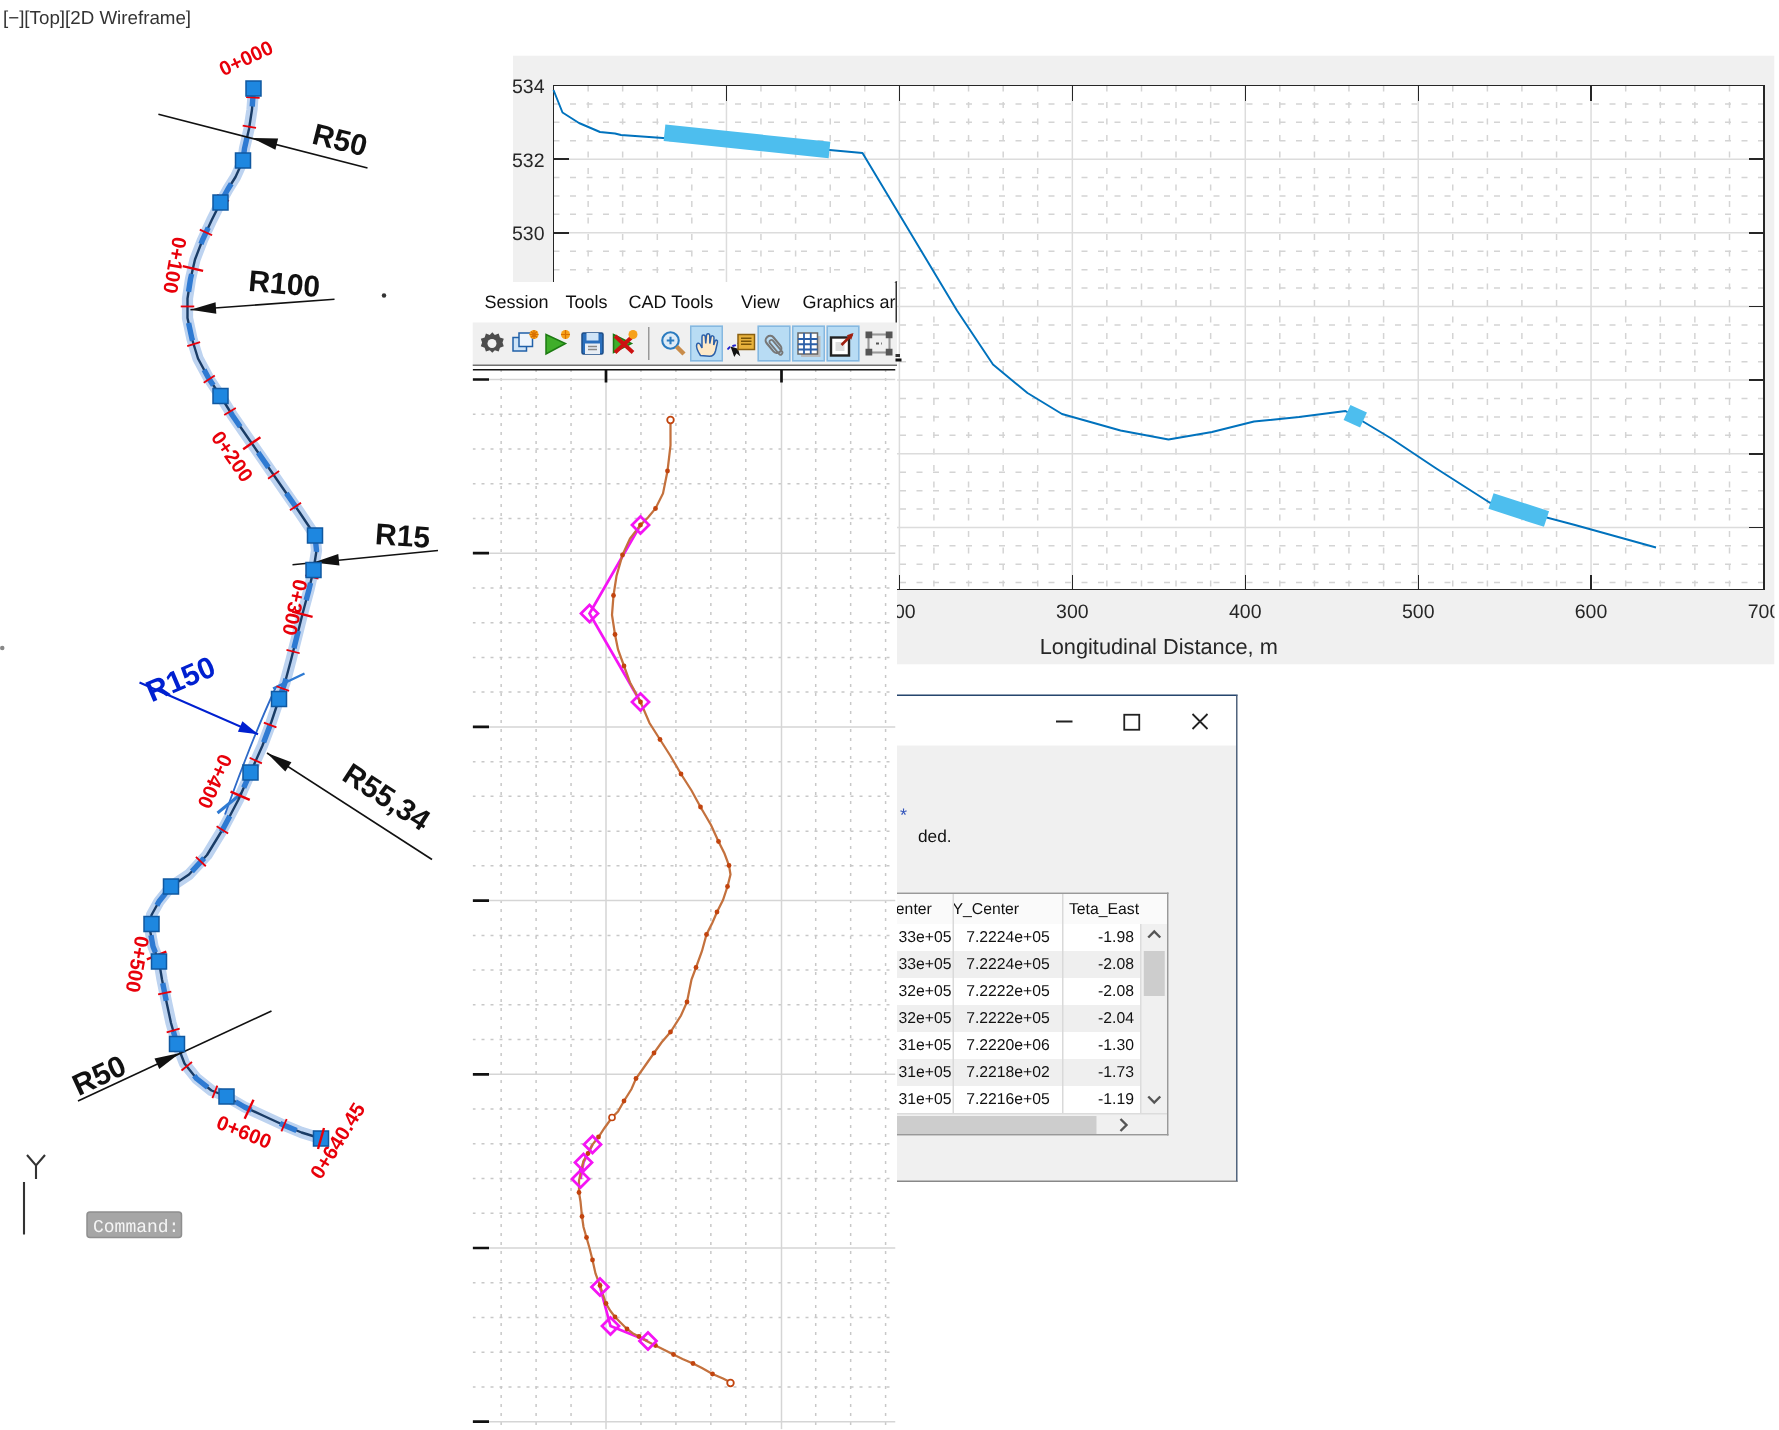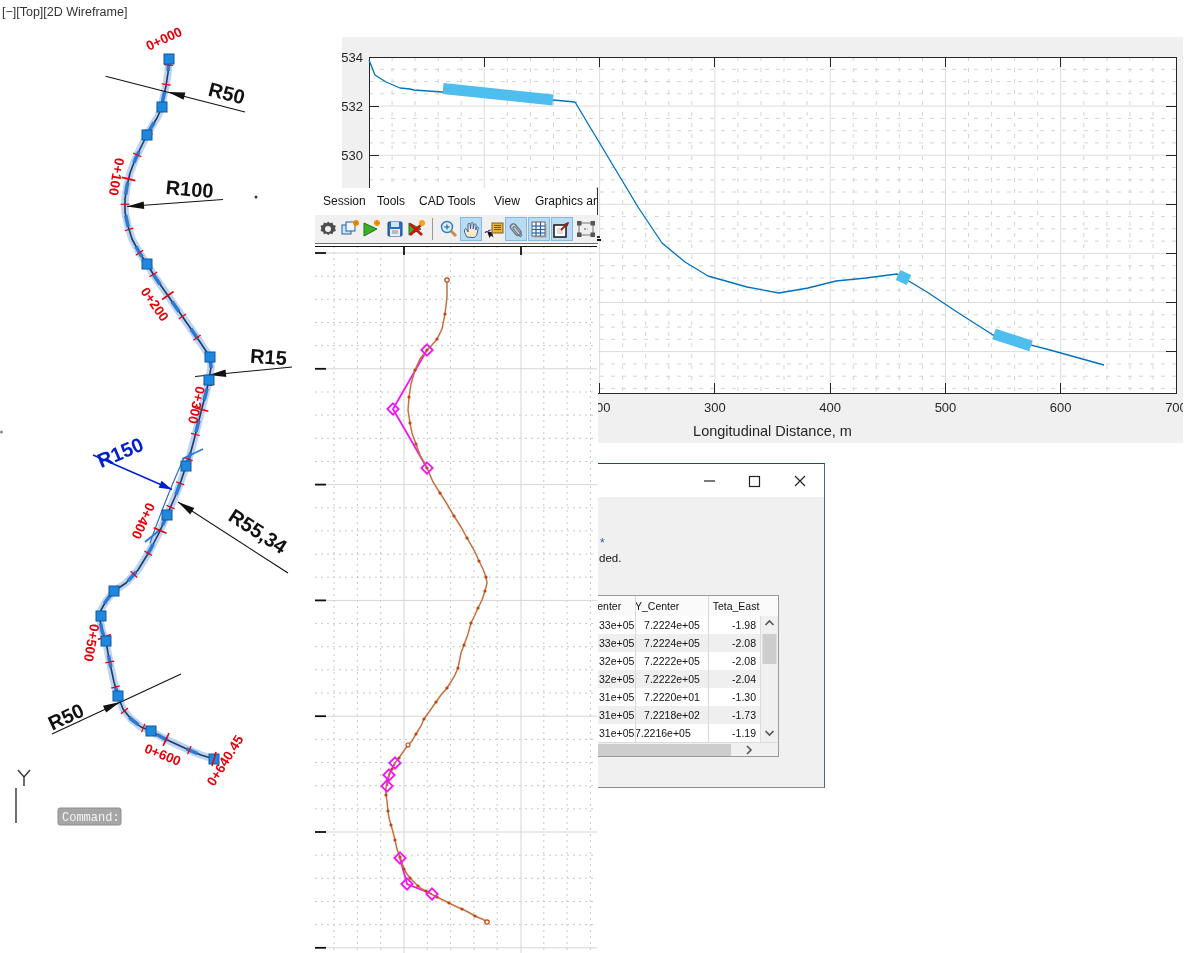--- a/index.html
+++ b/index.html
@@ -220,21 +220,21 @@
 <line x1="660" y1="297" x2="697" y2="309" stroke="#4dbeee" stroke-width="11"></line>
 </svg></div>
 <div id="dlg" style="position:absolute;left:598px;top:463px;width:226px;height:323px;background:#f0f0f0;border-top:1.5px solid #26466e;border-right:1px solid #52657e;border-bottom:1px solid #888;z-index:3;font-size:12px;color:#111">
 <div style="position:absolute;left:0;top:0;width:100%;height:33px;background:#fff">
 <svg width="226" height="33">
 <line x1="106" y1="17" x2="117" y2="17" stroke="#222" stroke-width="1.2"></line>
 <rect x="151.5" y="12.5" width="10" height="10" fill="none" stroke="#222" stroke-width="1.2"></rect>
 <path d="M 197 12 L 207 22 M 207 12 L 197 22" stroke="#222" stroke-width="1.2" fill="none"></path>
 </svg></div>
 <div style="position:absolute;left:2px;top:72px;color:#3355bb">*</div>
-<div style="position:absolute;left:1px;top:88px;font-size:11.5px">ded.</div>
+<div style="position:absolute;left:14px;top:88px;font-size:11.5px">ded.</div>
 <div style="position:absolute;left:0px;top:131px;width:180px;height:160px;background:#fff;border:1px solid #999;border-left:none;overflow:hidden;font-size:10.5px">
   <div style="position:absolute;left:0;top:0;width:180px;height:20px;background:#fafafa;border-bottom:1px solid #b0b0b0;overflow:hidden">
     <span style="position:absolute;left:-24px;width:50px;text-align:center;top:4px">X_Center</span>
     <span style="position:absolute;left:37px;width:74px;text-align:left;top:4px">Y_Center</span>
     <span style="position:absolute;left:112px;width:52px;text-align:center;top:4px;white-space:nowrap">Teta_East</span>
   </div>
   <div style="position:absolute;left:0;top:20px;width:162px;height:18px;background:#fff">
 <span style="position:absolute;left:1px;top:3px">33e+05</span>
 <span style="position:absolute;left:37px;width:74px;text-align:center;top:3px">7.2224e+05</span>
 <span style="position:absolute;right:4px;top:3px">-1.98</span>
@@ -249,31 +249,31 @@
 <span style="position:absolute;left:37px;width:74px;text-align:center;top:3px">7.2222e+05</span>
 <span style="position:absolute;right:4px;top:3px">-2.08</span>
       </div>
 <div style="position:absolute;left:0;top:74px;width:162px;height:18px;background:#efefef">
 <span style="position:absolute;left:1px;top:3px">32e+05</span>
 <span style="position:absolute;left:37px;width:74px;text-align:center;top:3px">7.2222e+05</span>
 <span style="position:absolute;right:4px;top:3px">-2.04</span>
       </div>
 <div style="position:absolute;left:0;top:92px;width:162px;height:18px;background:#fff">
 <span style="position:absolute;left:1px;top:3px">31e+05</span>
-<span style="position:absolute;left:37px;width:74px;text-align:center;top:3px">7.2220e+01</span>
+<span style="position:absolute;left:37px;width:74px;text-align:center;top:3px">7.2220e+06</span>
 <span style="position:absolute;right:4px;top:3px">-1.30</span>
       </div>
 <div style="position:absolute;left:0;top:110px;width:162px;height:18px;background:#efefef">
 <span style="position:absolute;left:1px;top:3px">31e+05</span>
 <span style="position:absolute;left:37px;width:74px;text-align:center;top:3px">7.2218e+02</span>
 <span style="position:absolute;right:4px;top:3px">-1.73</span>
       </div>
 <div style="position:absolute;left:0;top:128px;width:162px;height:18px;background:#fff">
 <span style="position:absolute;left:1px;top:3px">31e+05</span>
-<span style="position:absolute;left:37px;width:74px;text-align:left;top:3px">7.2216e+05</span>
+<span style="position:absolute;left:37px;width:74px;text-align:center;top:3px">7.2216e+05</span>
 <span style="position:absolute;right:4px;top:3px">-1.19</span>
       </div>
   <div style="position:absolute;left:37px;top:0;width:1px;height:146px;background:#d9d9d9"></div>
   <div style="position:absolute;left:110px;top:0;width:1px;height:146px;background:#d9d9d9"></div>
   <div style="position:absolute;right:0;top:20px;width:17px;height:126px;background:#f0f0f0;border-left:1px solid #dcdcdc">
     <svg width="17" height="126">
       <path d="M 4.5 9 L 8.5 5 L 12.5 9" fill="none" stroke="#555" stroke-width="1.6"></path>
       <rect x="1.5" y="18" width="14" height="30" fill="#cdcdcd"></rect>
       <path d="M 4.5 115 L 8.5 119 L 12.5 115" fill="none" stroke="#555" stroke-width="1.6"></path>
     </svg>

